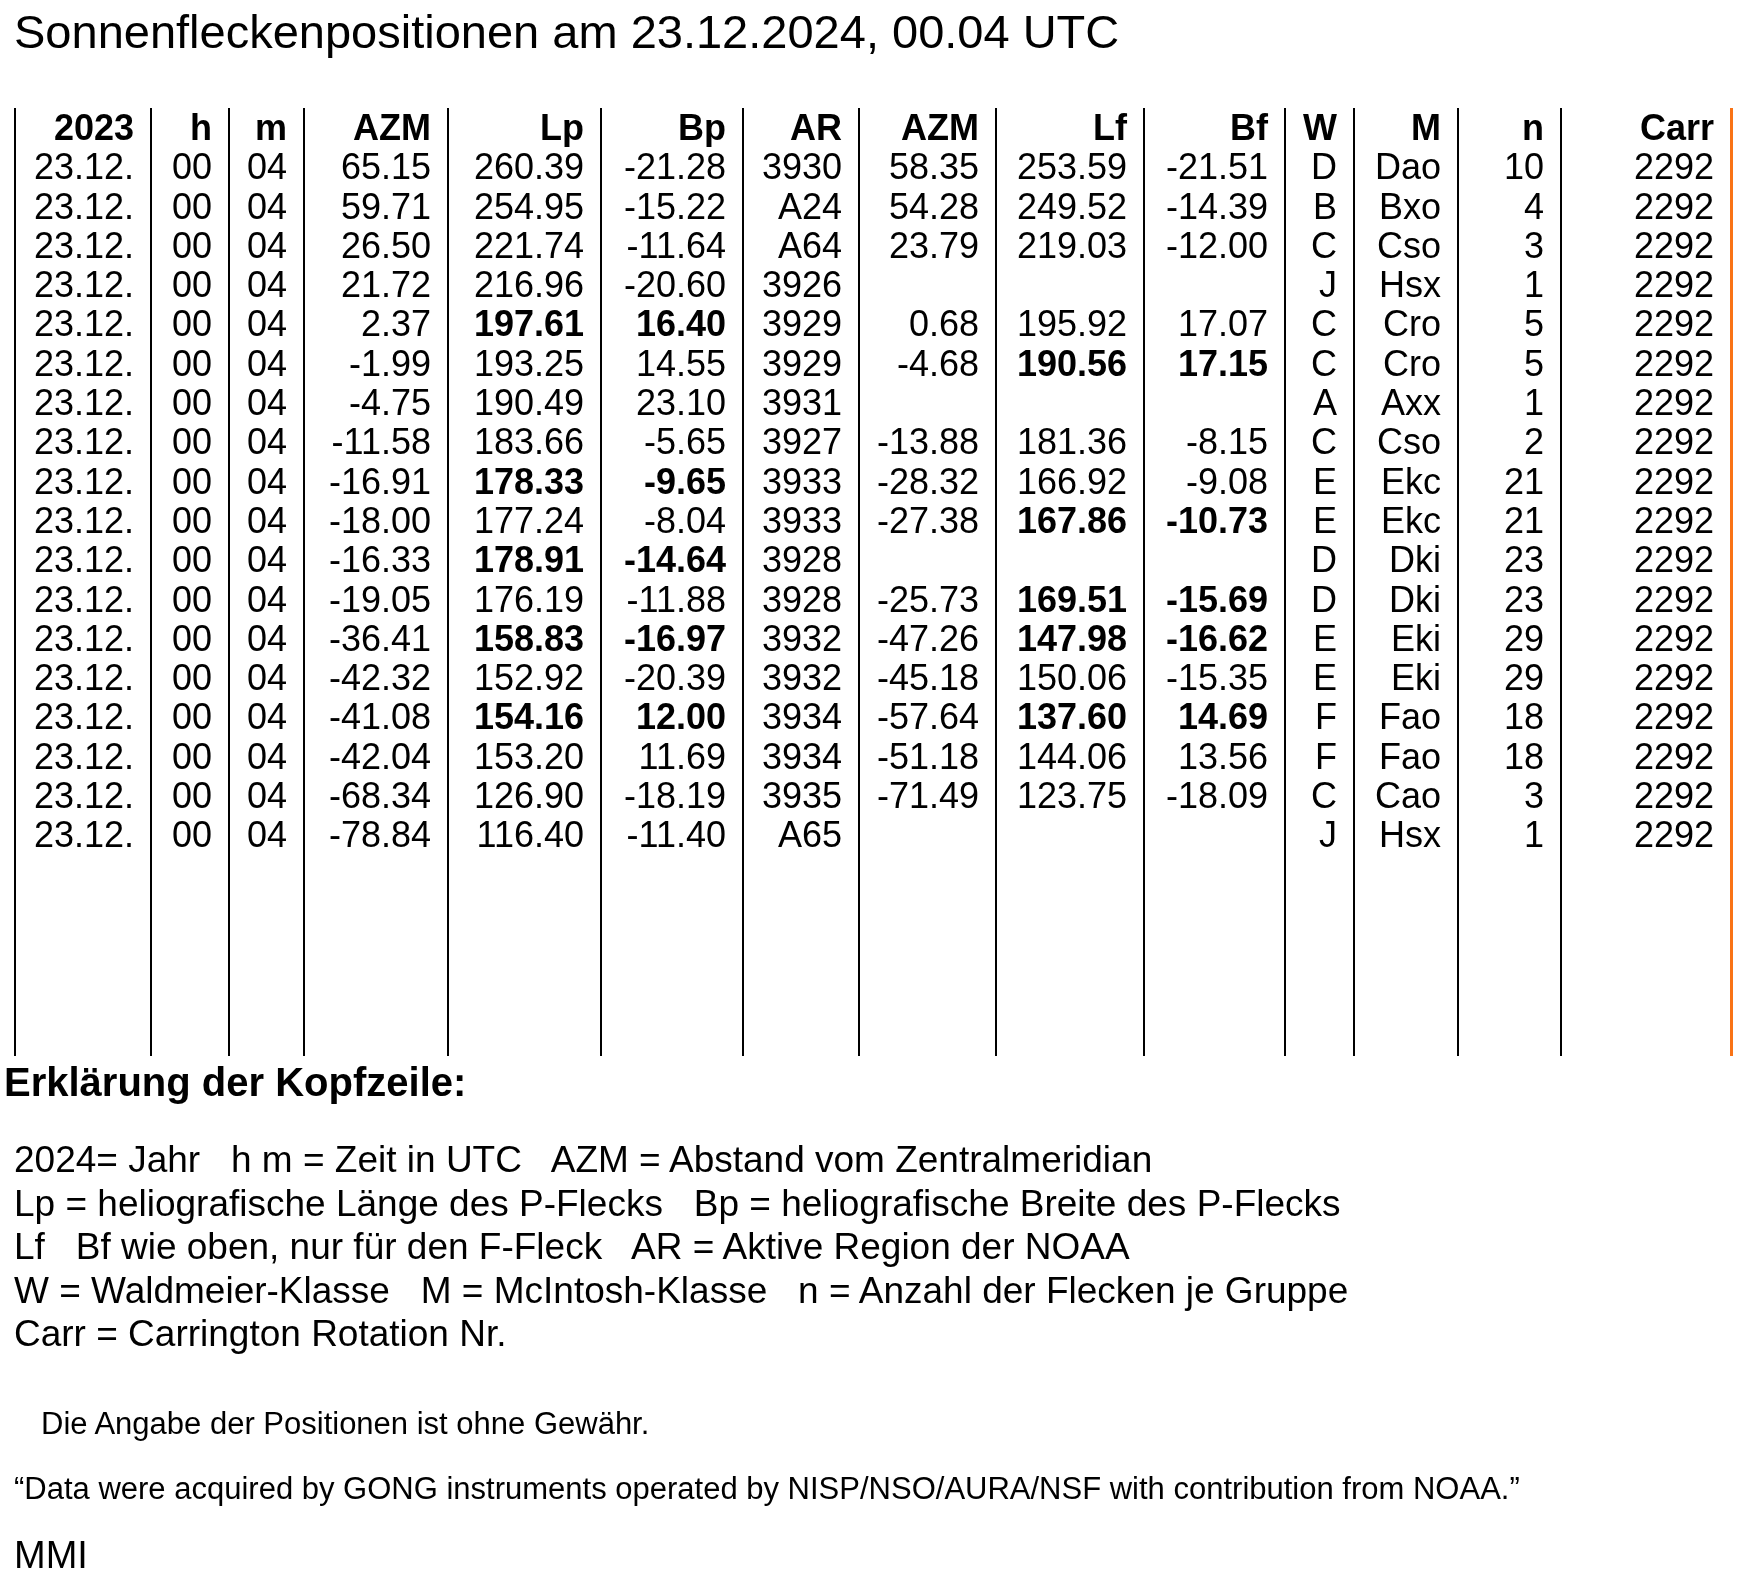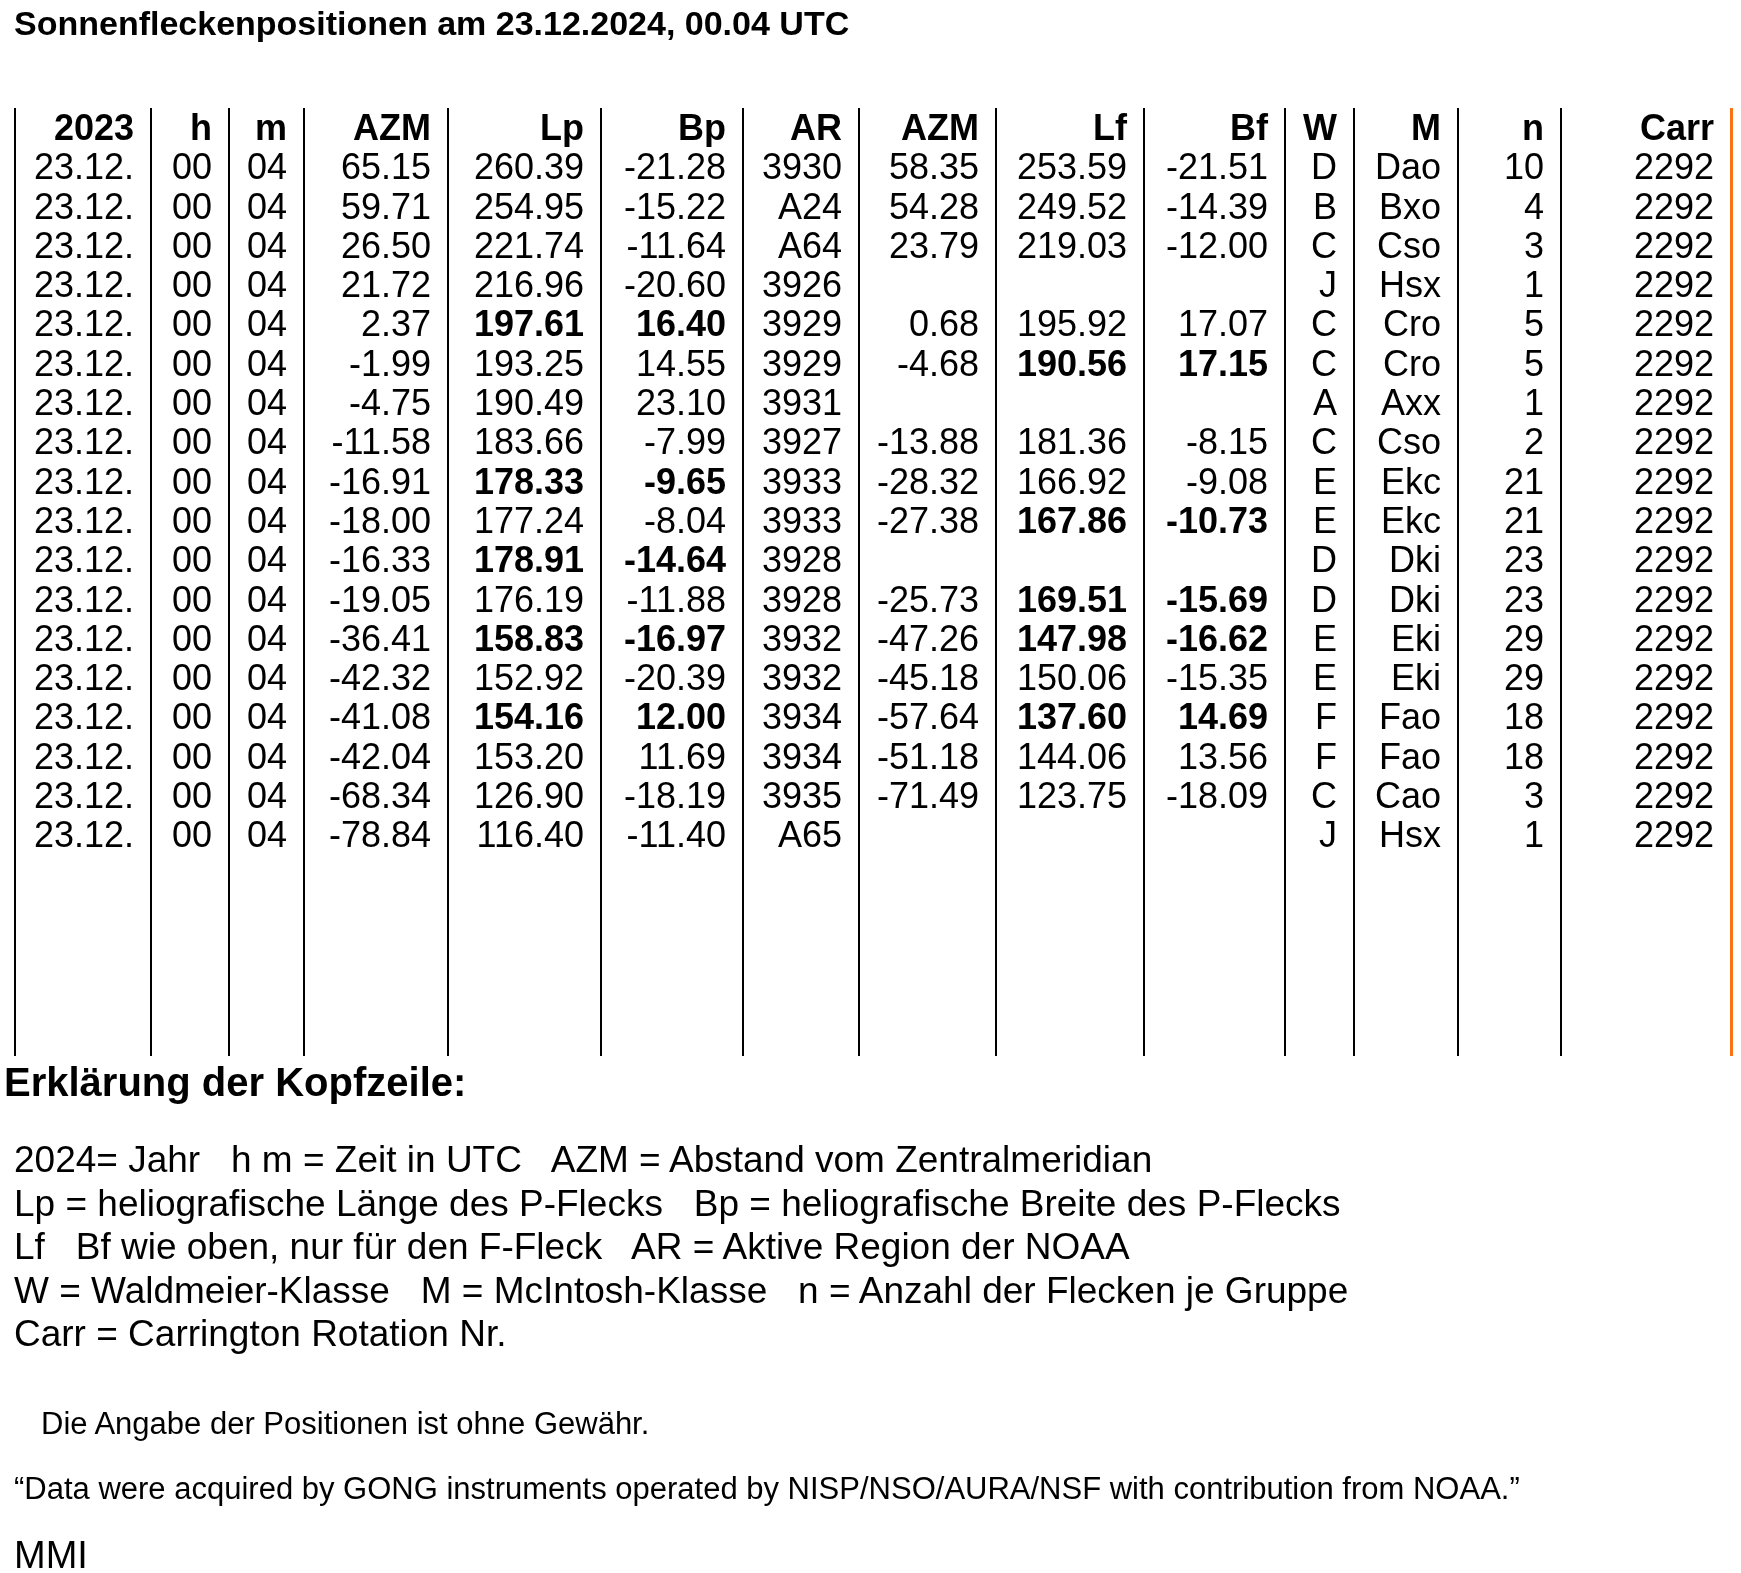--- a/index.html
+++ b/index.html
@@ -9,22 +9,22 @@
     height: 1573px;
     background: #ffffff;
     color: #000000;
     font-family: "Liberation Sans", sans-serif;
     overflow: hidden;
   }
   .title {
     position: absolute;
     left: 14px;
     top: 4px;
-    font-size: 34px;
-    font-weight: bold;
+    font-size: 47px;
+    font-weight: normal;
     white-space: nowrap;
   }
   .suntable {
     position: absolute;
     left: 14px;
     top: 108px;
     width: 1392px;
     height: 948px;
     display: grid;
     grid-template-columns: 136px 78px 75px 144px 153px 142px 116px 137px 148px 141px 69px 104px 103px 173px;
@@ -201,21 +201,21 @@
       <div class="cell "></div>
       <div class="cell ">A</div>
       <div class="cell ">Axx</div>
       <div class="cell ">1</div>
       <div class="cell lastcol">2292</div>
       <div class="cell ">23.12.</div>
       <div class="cell ">00</div>
       <div class="cell ">04</div>
       <div class="cell ">-11.58</div>
       <div class="cell ">183.66</div>
-      <div class="cell ">-7.99</div>
+      <div class="cell ">-5.65</div>
       <div class="cell ">3927</div>
       <div class="cell ">-13.88</div>
       <div class="cell ">181.36</div>
       <div class="cell ">-8.15</div>
       <div class="cell ">C</div>
       <div class="cell ">Cso</div>
       <div class="cell ">2</div>
       <div class="cell lastcol">2292</div>
       <div class="cell ">23.12.</div>
       <div class="cell ">00</div>

